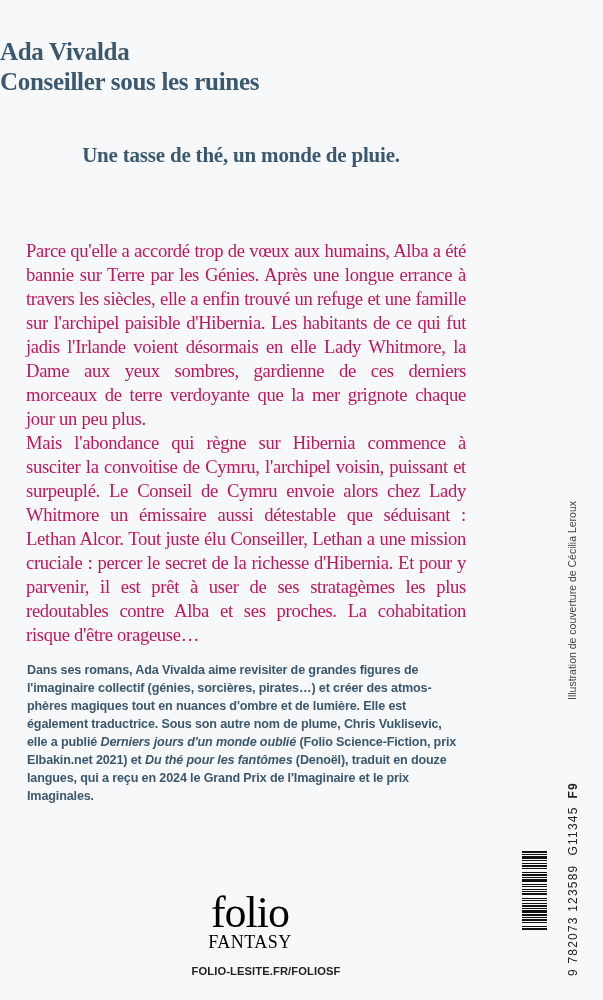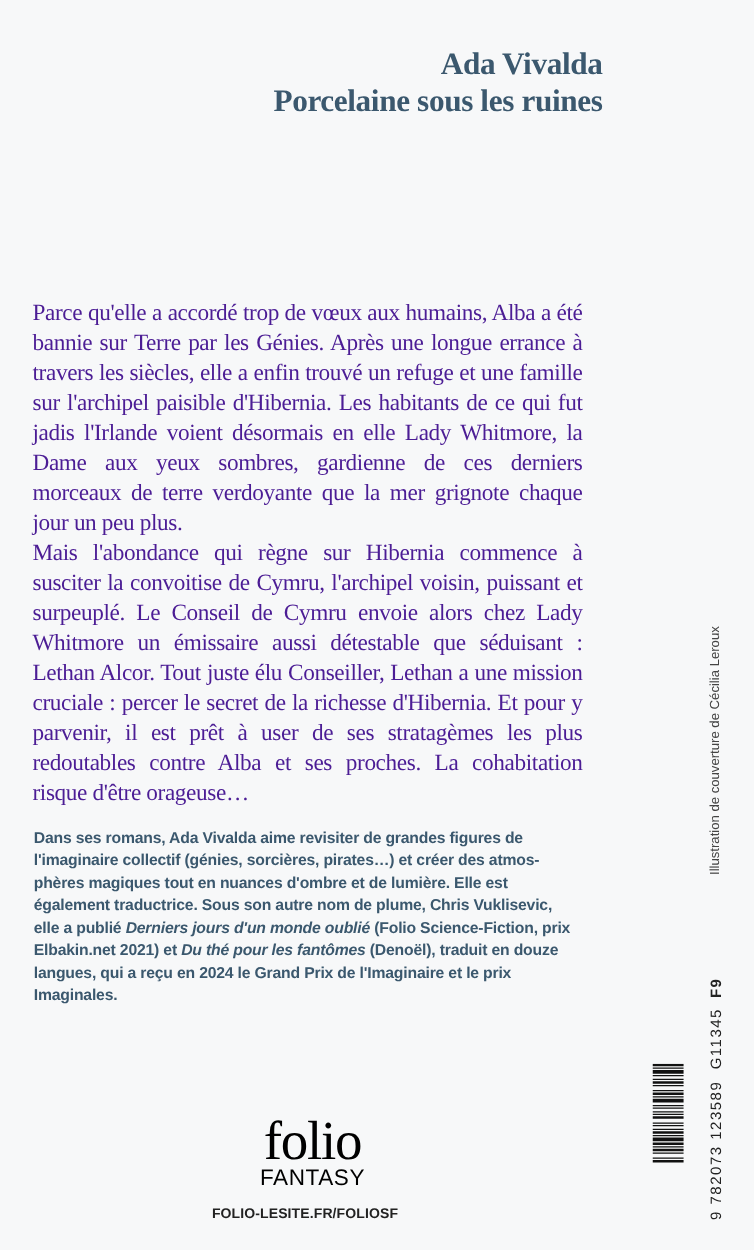--- a/index.html
+++ b/index.html
@@ -1,40 +1,41 @@
 <!DOCTYPE html>
 <html><head>
 <meta charset="utf-8">
 <style>
   html, body { margin:0; padding:0; }
   body { width:603px; height:1000px; background:#f7f8f9; position:relative; overflow:hidden; }
-  #title-block { position:absolute; left:0; top:37px; width:482px; text-align:right; color:#3b586e; font-family:"Liberation Serif", serif; font-weight:bold; font-size:25px; line-height:30px; letter-spacing:-0.3px; }
+  #title-block { position:absolute; left:0; top:37px; width:482px; text-align:left; color:#3b586e; font-family:"Liberation Serif", serif; font-weight:bold; font-size:25px; line-height:30px; letter-spacing:-0.3px; }
   #tagline { position:absolute; left:0; top:143px; width:482px; text-align:center; color:#3b586e; font-family:"Liberation Serif", serif; font-weight:bold; font-size:21px; line-height:24px; letter-spacing:-0.2px; }
-  #summary { position:absolute; left:26px; top:239px; width:440px; color:#4c1d95; font-family:"Liberation Serif", serif; font-size:18.6px; line-height:24px; letter-spacing:-0.3px; }
+  #summary { position:absolute; left:26px; top:239px; width:440px; color:#be185d; font-family:"Liberation Serif", serif; font-size:18.6px; line-height:24px; letter-spacing:-0.3px; }
   #summary p { margin:0; text-align:justify; text-align-last:left; }
   #bio { position:absolute; left:27px; top:661px; width:437px; color:#3b586e; font-family:"Liberation Sans", sans-serif; font-weight:bold; font-size:12.6px; line-height:18px; letter-spacing:-0.15px; }
   #bio em { }
   #credit { position:absolute; left:566px; top:700px; transform-origin:left top; transform:rotate(-90deg); white-space:nowrap; color:#444; font-family:"Liberation Sans", sans-serif; font-size:10.5px; }
   #isbn { position:absolute; left:566px; top:976px; transform-origin:left top; transform:rotate(-90deg); white-space:nowrap; color:#222; font-family:"Liberation Sans", sans-serif; font-size:12px; letter-spacing:1.2px; }
   #isbn .price { font-weight:bold; margin-left:8px; }
   #barcode { position:absolute; left:522px; top:851px; width:25px; height:113px; }
   #logo { position:absolute; left:200px; top:893px; width:100px; text-align:center; color:#000000; }
   #logo .folio { font-family:"Liberation Serif", serif; font-size:44px; line-height:40px; letter-spacing:-1px; }
-  #logo .fantasy { font-family:Liberation Sans, sans-serif; font-size:18px; line-height:18px; letter-spacing:0.5px; }
-  #website { position:absolute; left:164px; top:965px; width:160px; text-align:center; color:#222; font-family:"Liberation Sans", sans-serif; font-weight:bold; font-size:11.2px; letter-spacing:0.1px; }
+  #logo .fantasy { font-family:Liberation Serif, serif; font-size:18px; line-height:18px; letter-spacing:0.5px; }
+  #website { position:absolute; left:186px; top:965px; width:160px; text-align:center; color:#222; font-family:"Liberation Sans", sans-serif; font-weight:bold; font-size:11.2px; letter-spacing:0.1px; }
 </style>
 </head>
 <body>
 
 <div id="title-block">
   <div>Ada Vivalda</div>
-  <div>Porcelaine sous les ruines</div>
+  <div>Conseiller sous les ruines</div>
 </div>
 
 <div id="tagline">
+  <div>Une tasse de thé, un monde de pluie.</div>
 </div>
 
 <div id="summary">
   <p>Parce qu'elle a accordé trop de vœux aux humains, Alba a été bannie sur Terre par les Génies. Après une longue errance à travers les siècles, elle a enfin trouvé un refuge et une famille sur l'archipel paisible d'Hibernia. Les habi­tants de ce qui fut jadis l'Irlande voient désormais en elle Lady Whitmore, la Dame aux yeux sombres, gardienne de ces derniers morceaux de terre verdoyante que la mer grignote chaque jour un peu plus.</p>
   <p>Mais l'abondance qui règne sur Hibernia commence à susciter la convoitise de Cymru, l'archipel voisin, puissant et surpeuplé. Le Conseil de Cymru envoie alors chez Lady Whitmore un émissaire aussi détestable que séduisant : Lethan Alcor. Tout juste élu Conseiller, Lethan a une mis­sion cruciale : percer le secret de la richesse d'Hibernia. Et pour y parvenir, il est prêt à user de ses stratagèmes les plus redoutables contre Alba et ses proches. La cohabi­tation risque d'être orageuse…</p>
 </div>
 
 <div id="bio"><span>Dans ses romans, Ada Vivalda aime revisiter de grandes figures de l'imaginaire collectif (génies, sorcières, pirates…) et créer des atmos­phères magiques tout en nuances d'ombre et de lumière. Elle est également traductrice. Sous son autre nom de plume, Chris Vuklisevic, elle a publié </span><em>Derniers jours d'un monde oublié</em><span> (Folio Science-Fiction, prix Elbakin.net 2021) et </span><em>Du thé pour les fantômes</em><span> (Denoël), traduit en douze langues, qui a reçu en 2024 le Grand Prix de l'Imaginaire et le prix Imaginales.</span></div>
 
 <div id="credit">Illustration de couverture de Cécilia Leroux</div>

